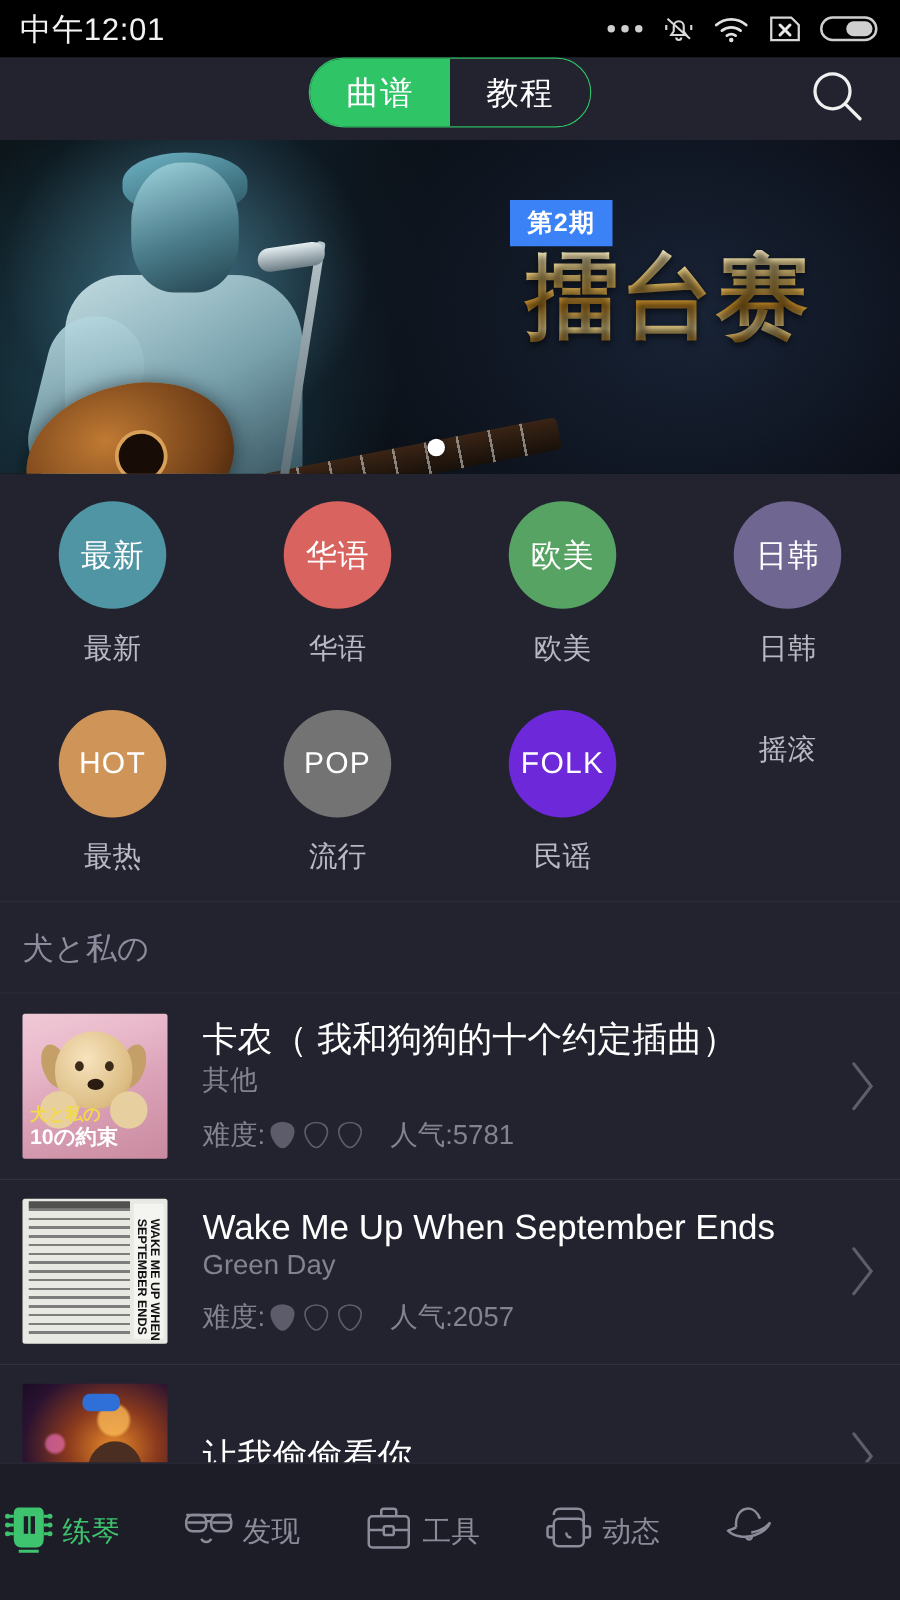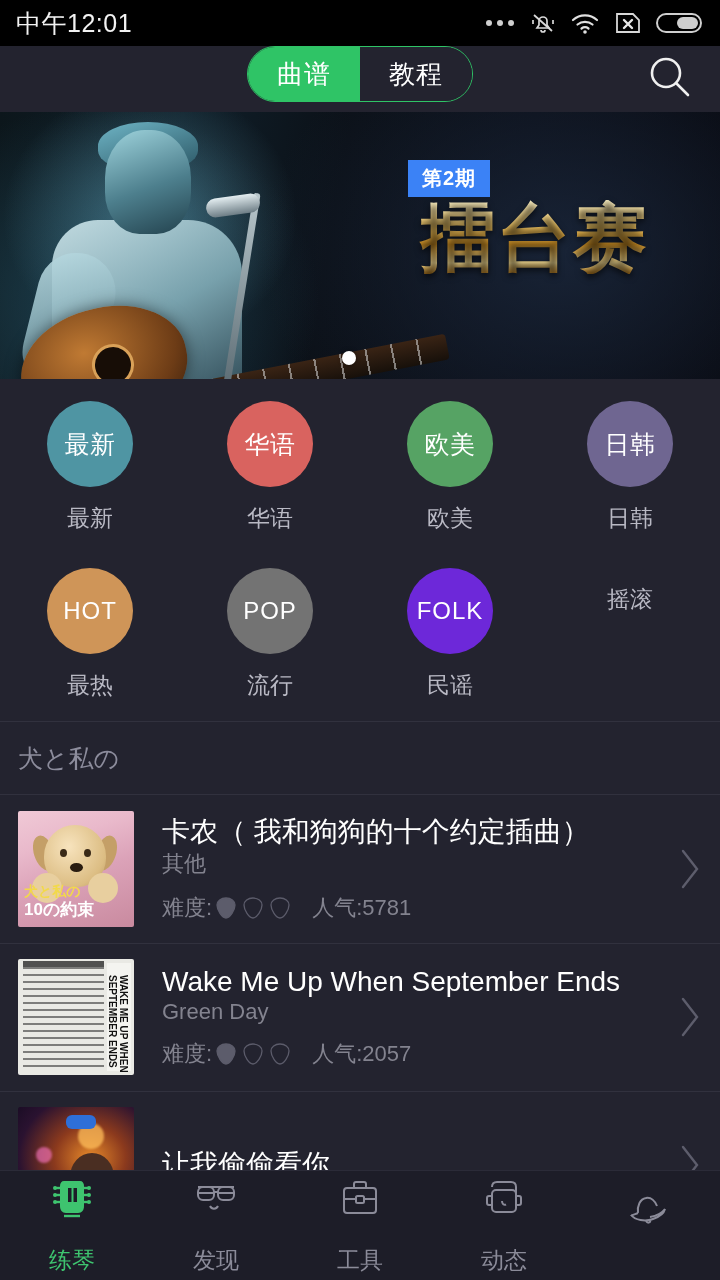--- a/index.html
+++ b/index.html
@@ -178,21 +178,21 @@
   .pick { width: 20px; height: 22px; }
   .pop { font-size: 22px; color: #83838f; }
   .chev { flex: none; width: 34px; display: flex; align-items: center; justify-content: flex-end; }
 
   
   .tabbar {
     position: absolute; left: 0; bottom: 0; width: 720px; height: 110px;
     background: #1d1d28; display: flex; align-items: center;
     border-top: 1px solid #2b2b38;
   }
-  .tab { flex: 1; display: flex; flex-direction: column; align-items: center; gap: 20px; }
+  .tab { flex: 1; display: flex; flex-direction: row; align-items: center; gap: 4px; }
   .tab-label { font-size: 23px; color: #8b8b99; }
   .tab.active .tab-label { color: #3ec46f; }
 
   .watermark {
     position: absolute; right: 0; bottom: 0; width: 182px; height: 110px;
     background: linear-gradient(90deg, rgba(0,0,0,0) 0%, #000 22%, #000 100%);
     display: flex; flex-direction: column; align-items: center; justify-content: center;
   }
   .wm-main { font-size: 30px; color: #f0f0f0; font-weight: bold; letter-spacing: 1px; }
   .wm-sub { font-size: 16px; color: #c9c9c9; margin-top: 2px; }

